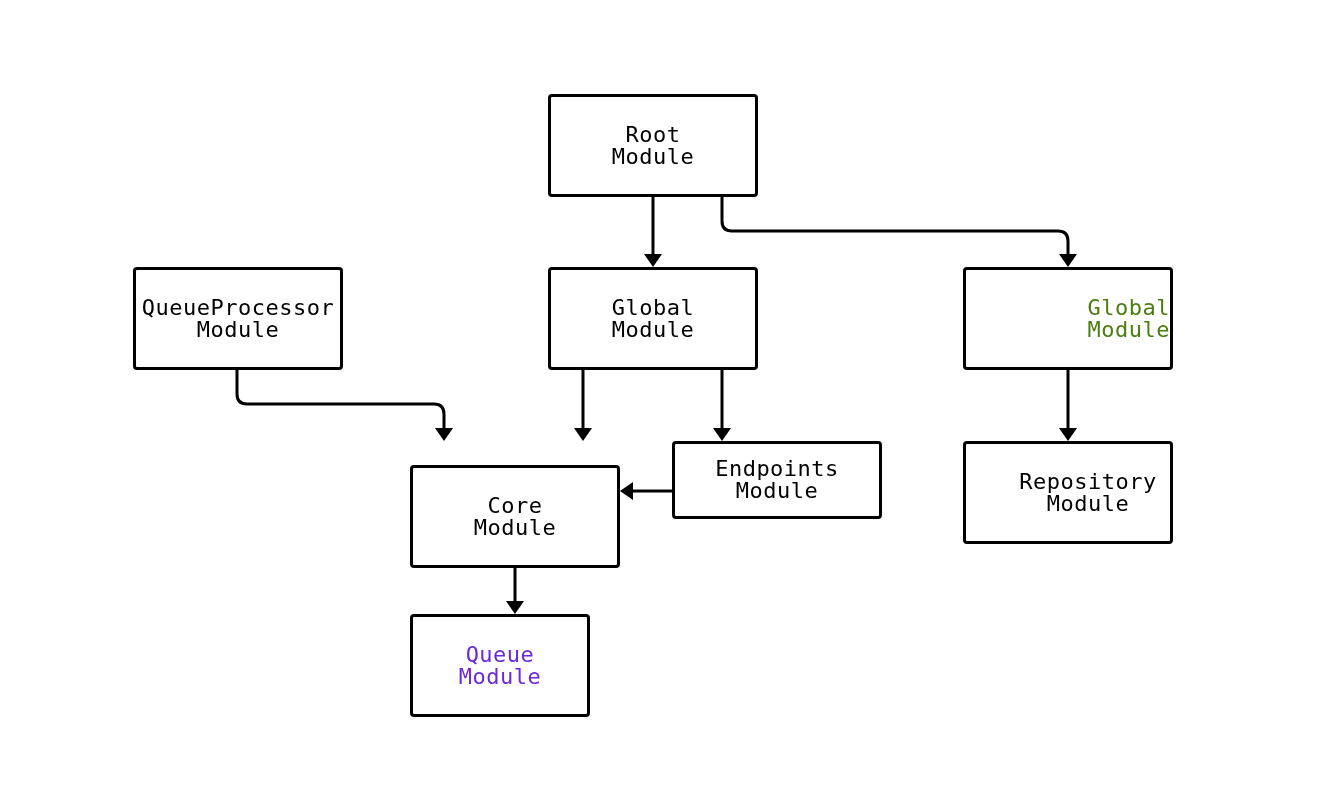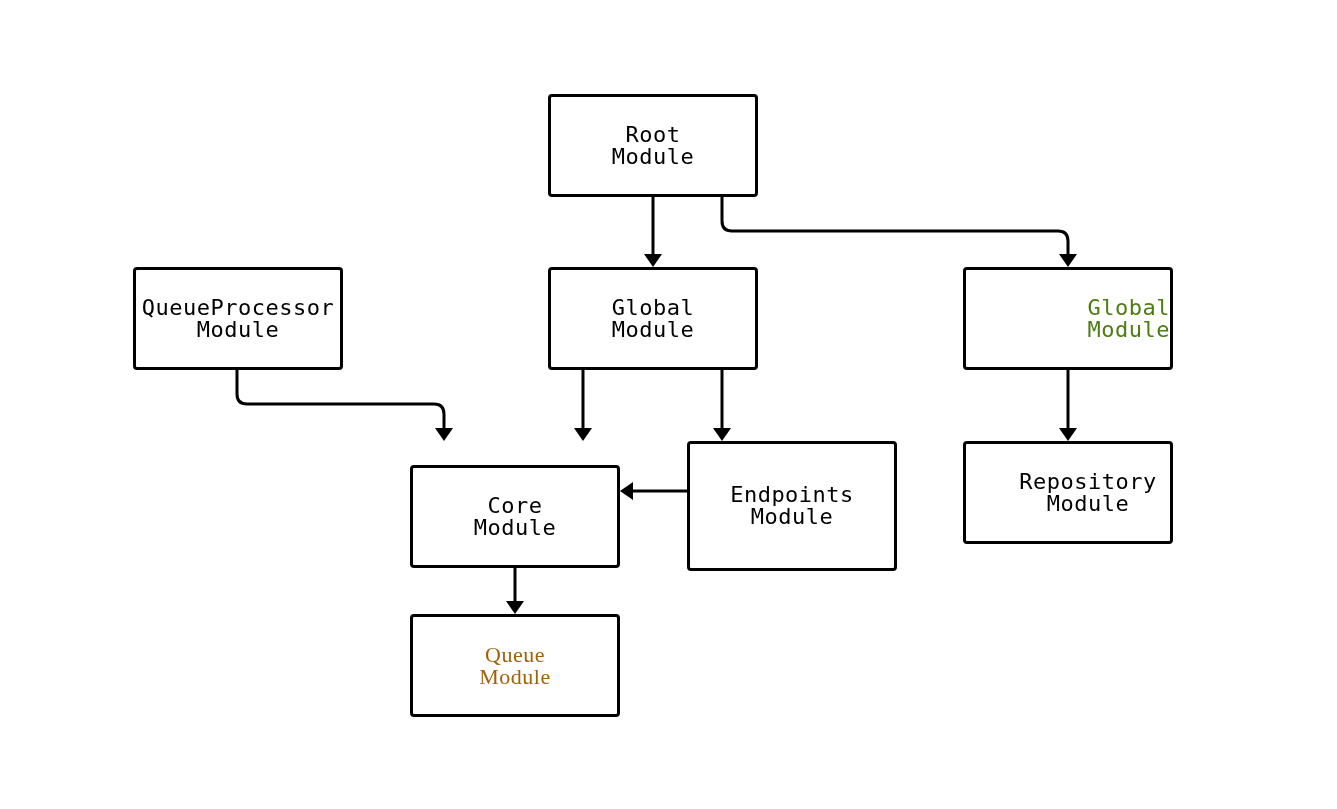--- a/index.html
+++ b/index.html
@@ -108,27 +108,27 @@
         <span class="node-line">Module</span>
       </div>
       <div class="node" style="left: 963px; top: 267px; width: 210px; height: 103px; border-color: rgb(0, 0, 0); color: #4d7c0f; align-items: flex-end;">
         <span class="node-line">Global</span>
         <span class="node-line">Module</span>
       </div>
       <div class="node" style="left: 410px; top: 441px; width: 210px; height: 103px; border-color: rgb(0, 0, 0); color: rgb(0, 0, 0); margin-top: 24px;">
         <span class="node-line">Core</span>
         <span class="node-line">Module</span>
       </div>
-      <div class="node" style="left: 687px; top: 441px; width: 210px; height: 130px; border-color: rgb(0, 0, 0); color: rgb(0, 0, 0);">
+      <div class="node" style="left: 672px; top: 441px; width: 210px; height: 78px; border-color: rgb(0, 0, 0); color: rgb(0, 0, 0);">
         <span class="node-line">Endpoints</span>
         <span class="node-line">Module</span>
       </div>
       <div class="node" style="left: 963px; top: 441px; width: 210px; height: 103px; border-color: rgb(0, 0, 0); color: rgb(0, 0, 0); padding-left: 40px;">
         <span class="node-line">Repository</span>
         <span class="node-line">Module</span>
       </div>
-      <div class="node" style="left: 410px; top: 614px; width: 210px; height: 103px; border-color: rgb(0, 0, 0); color: #a16207; font-family: Liberation Serif, serif;">
+      <div class="node" style="left: 410px; top: 614px; width: 180px; height: 103px; border-color: rgb(0, 0, 0); color: #6d28d9;">
         <span class="node-line">Queue</span>
         <span class="node-line">Module</span>
       </div>
     </div>
 
 </div>
 
 </body></html>

